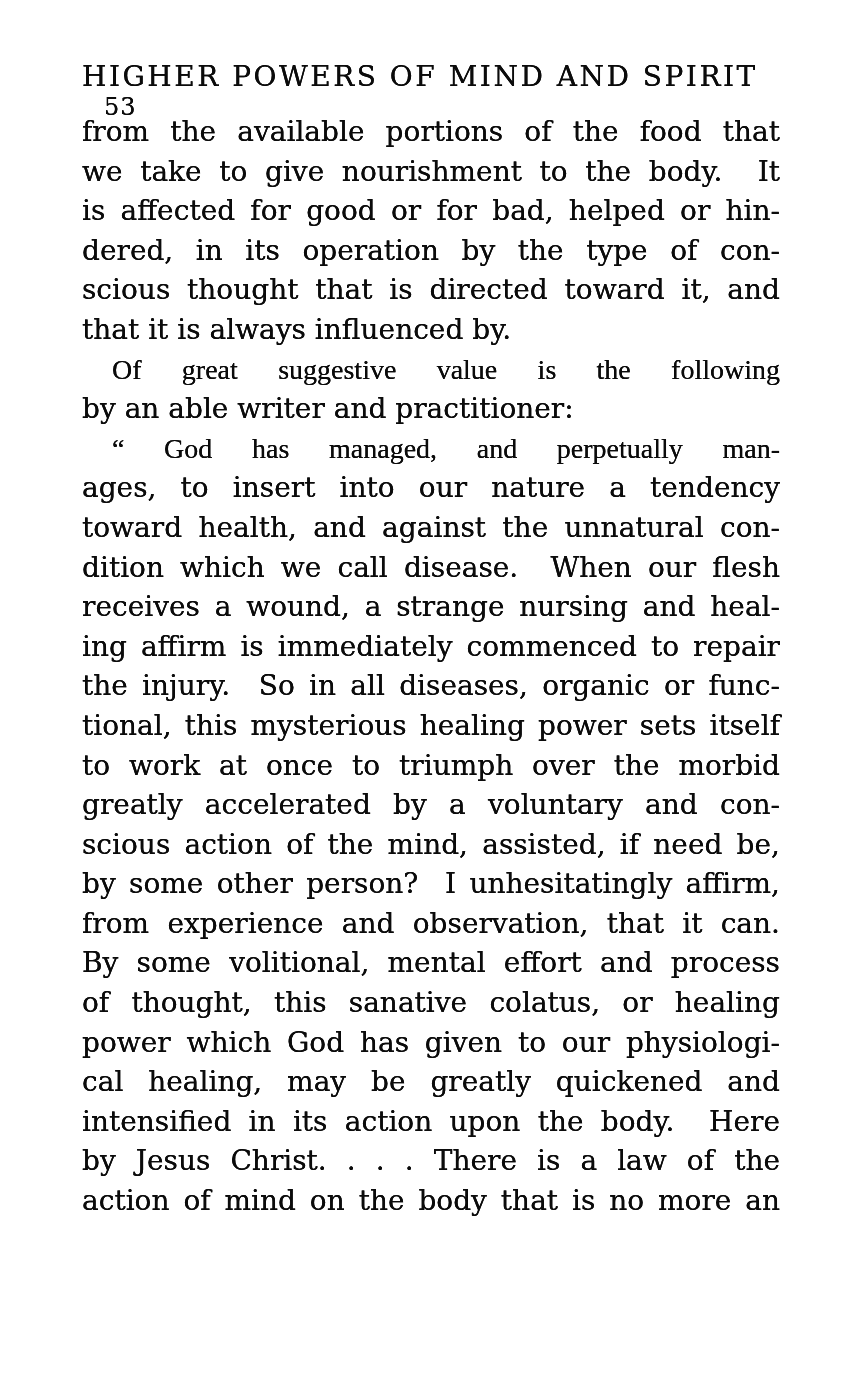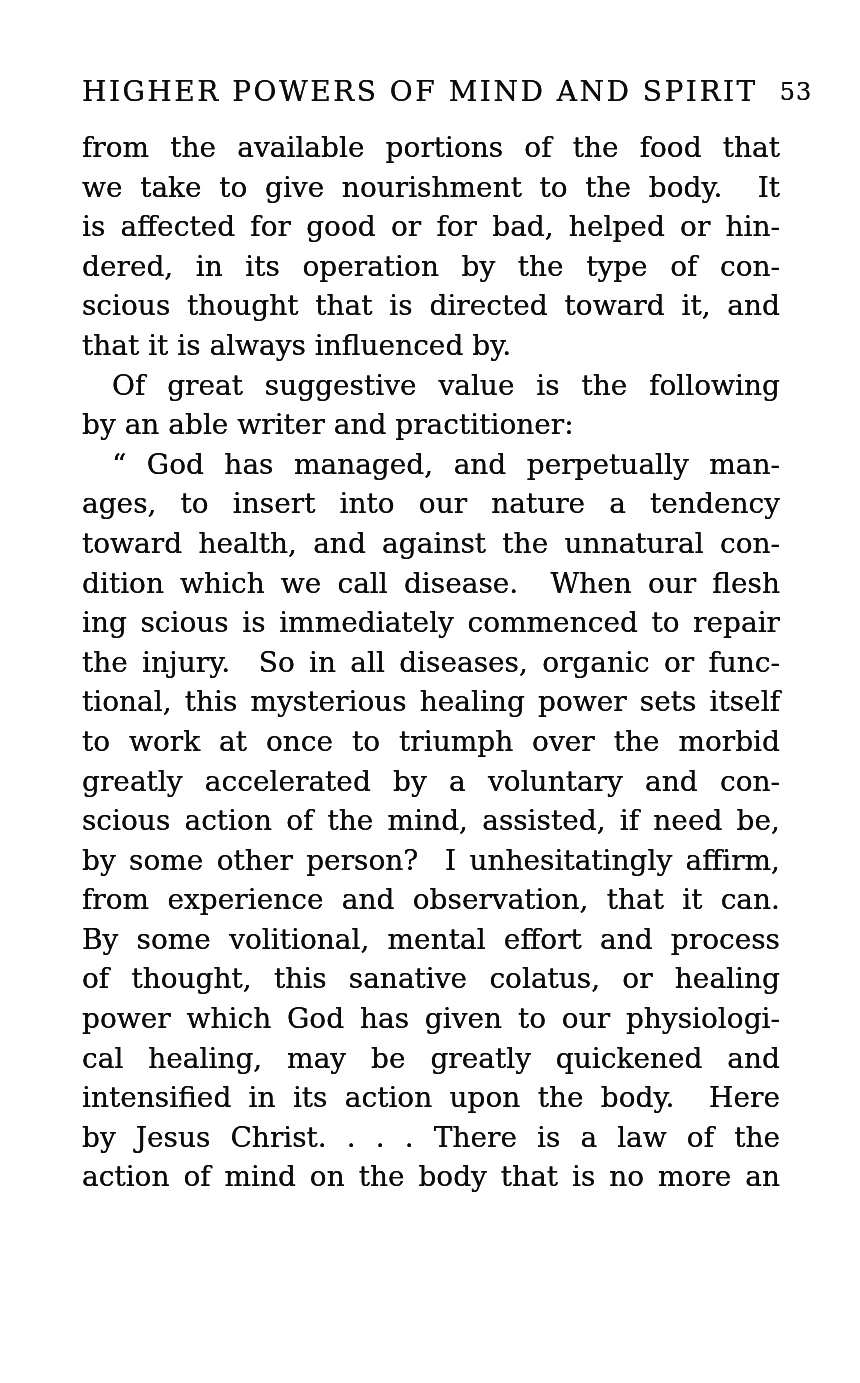--- a/index.html
+++ b/index.html
@@ -13,61 +13,63 @@
     height: 1383px;
     background: #ffffff;
     overflow: hidden;
     font-family: "DejaVu Serif", serif;
     color: #0b0b0b;
   }
   
   .running-header {
     position: absolute;
     left: 82px;
-    top: 75px;
+    top: 60px;
     width: 724px;
     display: flex;
     justify-content: space-between;
-    align-items: center;
+    align-items: flex-start;
     white-space: nowrap;
+    flex-direction: column;
   }
   .header-title {
     font-size: 28px;
     letter-spacing: 2.5px;
     font-weight: 500;
     text-shadow: 0 0 0.6px #000;
   }
   .page-number {
     font-size: 24px;
     letter-spacing: 1px;
     text-shadow: 0 0 0.6px #000;
     margin-left: 22px;
   }
   
   .page-body {
     position: absolute;
     left: 82px;
-    top: 128px;
+    top: 112px;
     width: 698px;
   }
   .line {
     font-size: 28px;
     line-height: 39.6px;
     height: 39.6px;
     text-align: justify;
     text-align-last: justify;
     white-space: normal;
     text-shadow: 0 0 0.5px #000;
   }
   .line.para-end {
     text-align: right;
     text-align-last: left;
   }
   .line.indent {
     text-indent: 30px;
+    font-family: Liberation Serif, serif;
   }
 </style>
 </head>
 <body>
 
 <div class="page">
 
   <div class="running-header">
     <span class="header-title">HIGHER POWERS OF MIND AND SPIRIT</span>
     <span class="page-number">53</span>
@@ -79,21 +81,22 @@
       <div class="line">is affected for good or for bad, helped or hin-</div>
       <div class="line">dered, in its operation by the type of con-</div>
       <div class="line">scious thought that is directed toward it, and</div>
       <div class="line para-end">that it is always influenced by.</div>
       <div class="line indent">Of great suggestive value is the following</div>
       <div class="line para-end">by an able writer and practitioner:</div>
       <div class="line indent">“ God has managed, and perpetually man-</div>
       <div class="line">ages, to insert into our nature a tendency</div>
       <div class="line">toward health, and against the unnatural con-</div>
       <div class="line">dition which we call disease.&nbsp; When our flesh</div>
-      <div class="line">ing scious is immediately commenced to repair</div>
+      <div class="line">receives a wound, a strange nursing and heal-</div>
+      <div class="line">ing affirm is immediately commenced to repair</div>
       <div class="line">the injury.&nbsp; So in all diseases, organic or func-</div>
       <div class="line">tional, this mysterious healing power sets itself</div>
       <div class="line">to work at once to triumph over the morbid</div>
       <div class="line">greatly accelerated by a voluntary and con-</div>
       <div class="line">scious action of the mind, assisted, if need be,</div>
       <div class="line">by some other person?&nbsp; I unhesitatingly affirm,</div>
       <div class="line">from experience and observation, that it can.</div>
       <div class="line">By some volitional, mental effort and process</div>
       <div class="line">of thought, this sanative colatus, or healing</div>
       <div class="line">power which God has given to our physiologi-</div>

